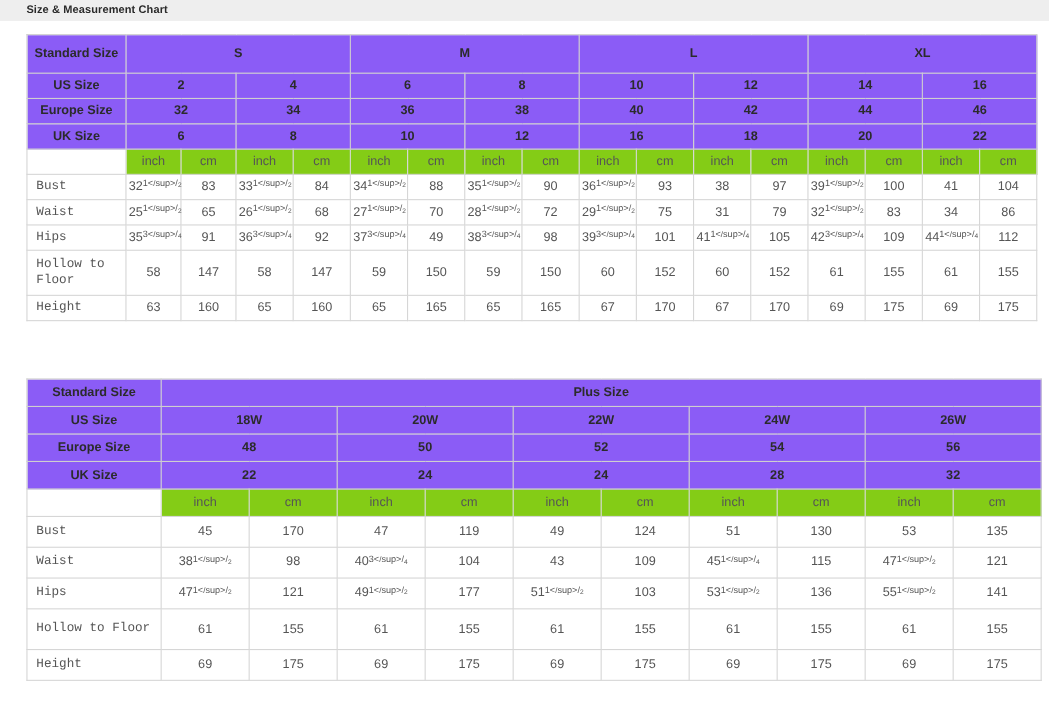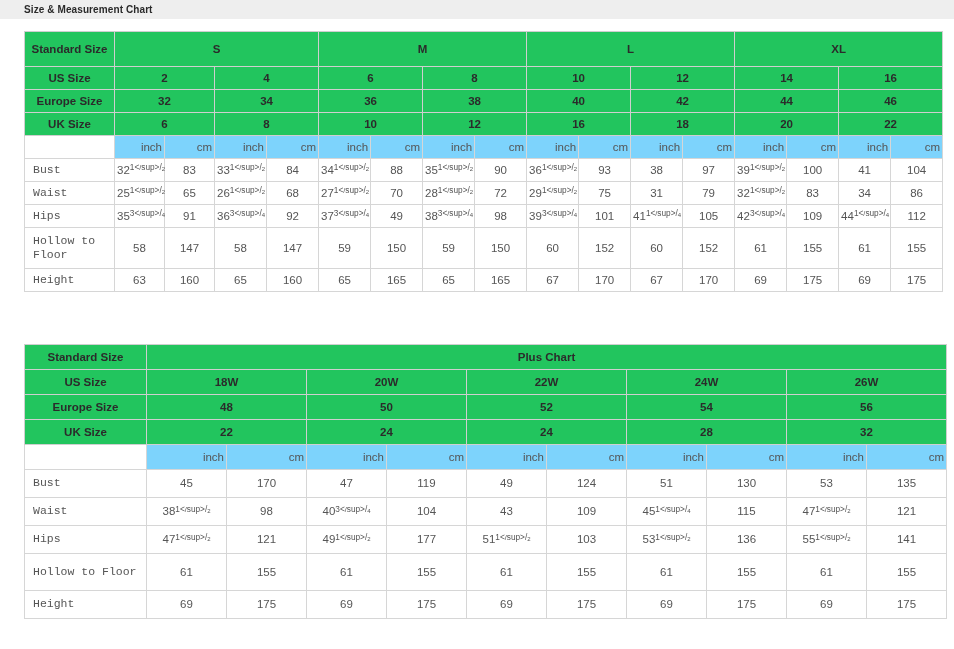--- a/index.html
+++ b/index.html
@@ -41,38 +41,37 @@
     border: 1px solid #d6d6d6;
     text-align: center;
     vertical-align: middle;
     padding: 0 2px;
     color: #555555;
     font-size: 11.5px;
     line-height: 1.25;
   }
   
   table.size-table td.hcell {
-    background: #22c55e;
+    background: #8b5cf6;
     color: #2b2b2b;
     font-weight: bold;
     border: 1px solid #cfcfcf;
   }
   table.size-table td.rowlabel {
     text-align: left;
     padding-left: 8px;
     color: #555555;
     font-weight: normal;
     background: #ffffff;
     font-family: Liberation Mono, monospace;
   }
   table.size-table td.unit {
     color: #555555;
     font-weight: normal;
-    background: #7dd3fc;
-    text-align: right;
+    background: #84cc16;
   }
   .frac {
     display: inline-block;
     white-space: nowrap;
   }
   .frac sup, .frac sub {
     font-size: 0.72em;
     line-height: 0;
   }
   .frac sup { vertical-align: 0.42em; }
@@ -289,21 +288,21 @@
       <col style="width:80px">
         <col style="width:80px">
       <col style="width:80px">
         <col style="width:80px">
       <col style="width:80px">
         <col style="width:80px">
     </colgroup>
     <tbody>
         <tr>
           <td class="hcell">Standard Size</td>
-          <td class="hcell" colspan="10">Plus Chart</td>
+          <td class="hcell" colspan="10">Plus Size</td>
         </tr>
         <tr>
           <td class="hcell">US Size</td>
           <td class="hcell" colspan="2">18W</td>
           <td class="hcell" colspan="2">20W</td>
           <td class="hcell" colspan="2">22W</td>
           <td class="hcell" colspan="2">24W</td>
           <td class="hcell" colspan="2">26W</td>
         </tr>
         <tr>

